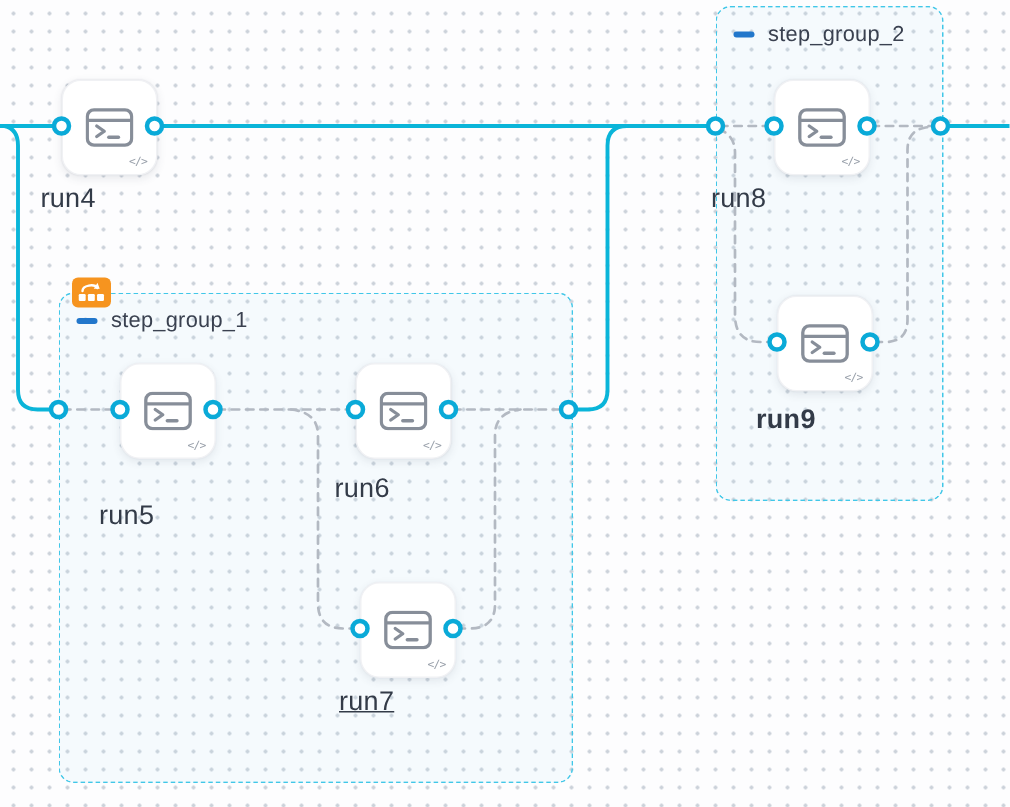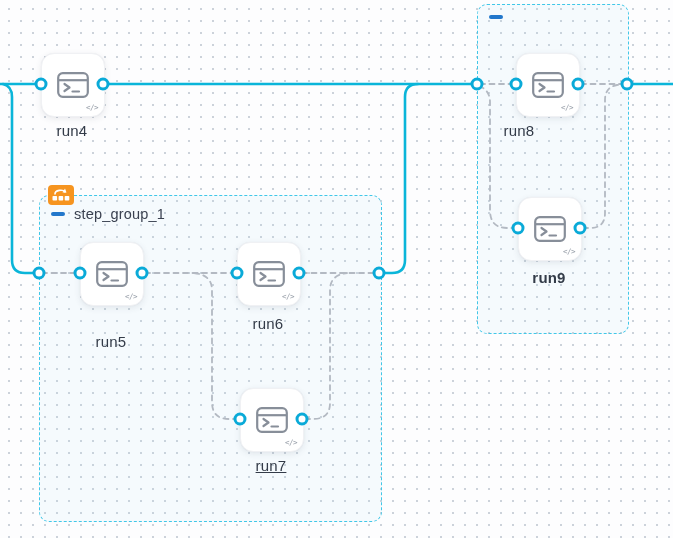--- a/index.html
+++ b/index.html
@@ -52,22 +52,22 @@
   .node-run6{left:237px;top:242px;}
   .node-run7{left:240px;top:388px;}
   .node-run8{left:516px;top:53px;}
   .node-run9{left:518px;top:197px;}
   .code-glyph{
     position:absolute;right:6px;bottom:4px;
     font-family:"DejaVu Sans Mono","Liberation Mono",monospace;
     font-size:7.5px;color:#9aa1ab;letter-spacing:-0.5px;
   }
   .node-label{
-    position:absolute;width:90px;text-align:center;z-index:3;
-    font-size:15px;color:#333b48;letter-spacing:.2px;
+    position:absolute;width:90px;z-index:3;
+    font-size:18px;color:#333b48;letter-spacing:.2px;
   }
   .label-run4{left:27px;top:122px;}
   .label-run5{left:66px;top:315px;margin-top:18px;}
   .label-run6{left:223px;top:315px;}
   .label-run7{left:226px;top:457px;text-decoration:underline;}
   .label-run8{left:474px;top:122px;}
   .label-run9{left:504px;top:269px;font-weight:bold;}
   
   .port{
     position:absolute;width:7px;height:7px;border-radius:50%;
@@ -110,20 +110,21 @@
       <rect x="8.6" y="9" width="4.6" height="4.6" rx="0.8" fill="#ffffff"></rect>
       <rect x="14.7" y="9" width="4.6" height="4.6" rx="0.8" fill="#ffffff"></rect>
     </svg>
   </div>
   <div class="group-header group-1-header">
     <span class="minus-icon"></span>
     <span class="group-label">step_group_1</span>
   </div>
   <div class="group-header group-2-header">
     <span class="minus-icon"></span>
+    <span class="group-label">step_group_2</span>
   </div>
 
   <div class="node node-run4">
     <svg width="32" height="26" viewBox="0 0 32 26">
       <rect x="1.2" y="1.2" width="29.6" height="23.6" rx="4.5" stroke="#878e99" stroke-width="2.2" fill="none"></rect>
       <line x1="1.2" y1="8.2" x2="30.8" y2="8.2" stroke="#878e99" stroke-width="2.2"></line>
       <path d="M 7.5 12 L 12.5 15.5 L 7.5 19" stroke="#878e99" stroke-width="2.2" fill="none" stroke-linecap="round" stroke-linejoin="round"></path>
       <line x1="15.5" y1="19.5" x2="22" y2="19.5" stroke="#878e99" stroke-width="2.2" stroke-linecap="round"></line>
     </svg>
     <span class="code-glyph">&lt;/&gt;</span>

